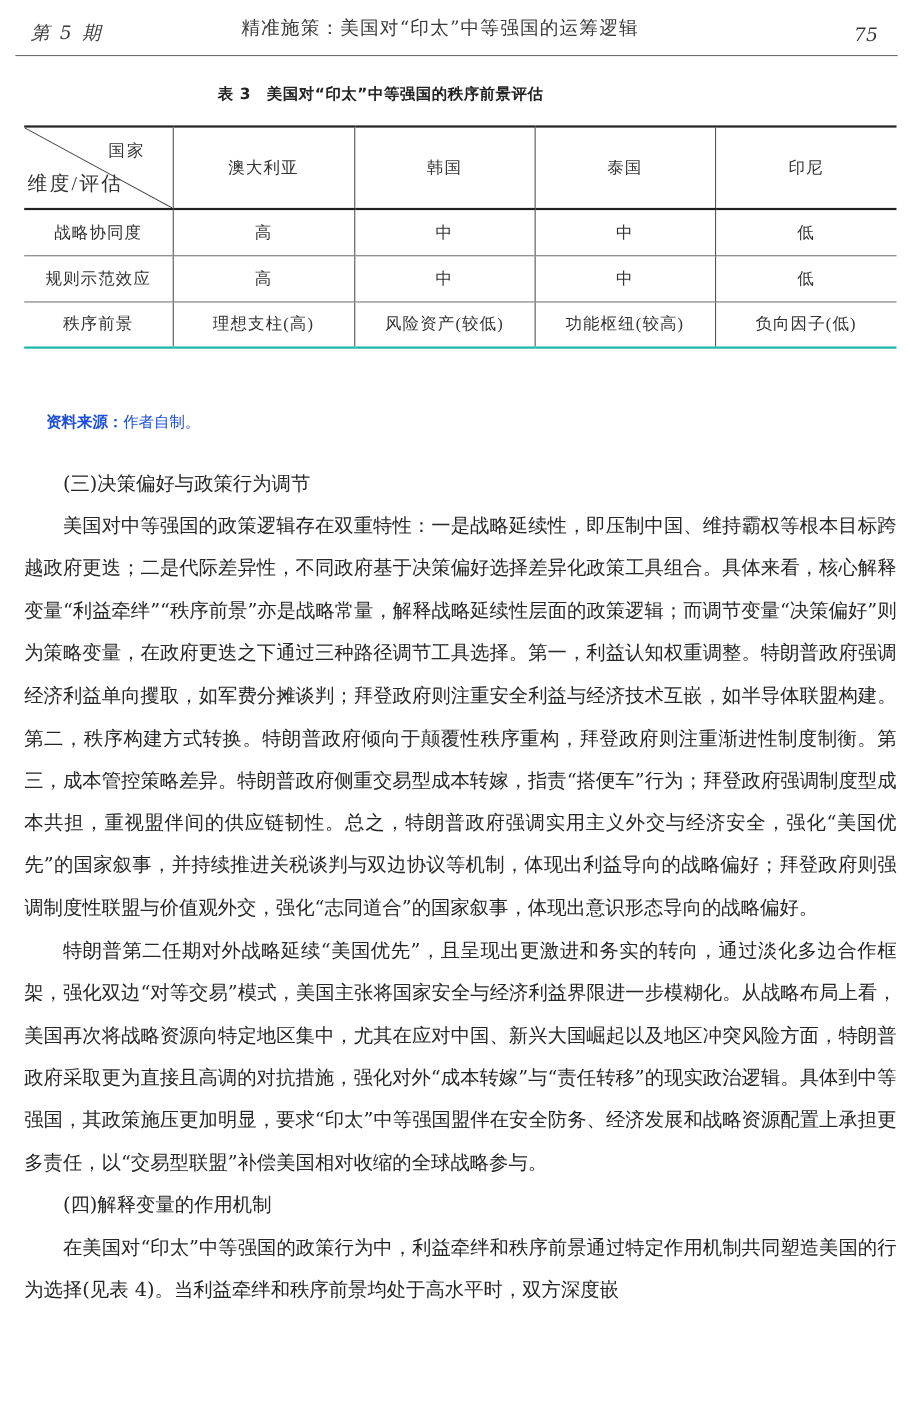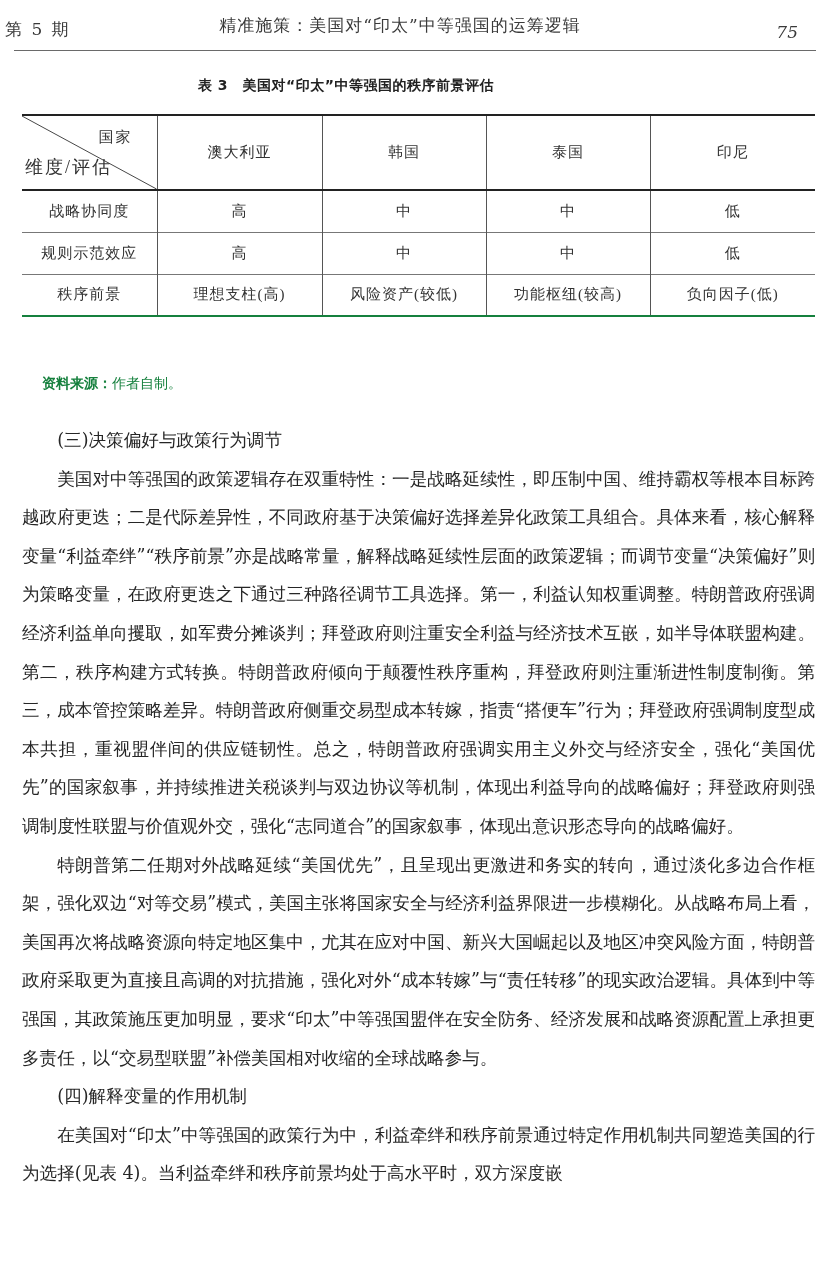--- a/index.html
+++ b/index.html
@@ -16,24 +16,25 @@
     color: #2a2a2a;
   }
   .running-head {
     position: absolute;
     left: 0; top: 0;
     width: 825px;
     height: 50px;
   }
   .rh-issue {
     position: absolute;
-    left: 5px; top: 18px;
+    left: 28px; top: 18px;
     font-size: 17px;
     letter-spacing: 2px;
     color: #3a3a3a;
+    font-style: italic;
   }
   .rh-title {
     position: absolute;
     left: 150px; top: 14px;
     width: 500px;
     text-align: center;
     font-size: 17px;
     letter-spacing: 1px;
     color: #3a3a3a;
   }
@@ -77,21 +78,21 @@
     vertical-align: middle;
     border-left: 1px solid #555;
     border-top: 1px solid #777;
     padding: 0;
     letter-spacing: 1px;
   }
   table.eval tr:first-child th, table.eval tr:first-child td {
     border-top: 2px solid #222;
   }
   table.eval tr:last-child td {
-    border-bottom: 2px solid #15803d;
+    border-bottom: 2px solid #14b8a6;
   }
   table.eval tr > *:first-child {
     border-left: none;
   }
   table.eval thead tr { height: 75px; font-family: Liberation Serif, serif; }
   table.eval tbody tr { height: 42px; font-family: Liberation Serif, serif; }
   th.corner {
     position: relative;
     overflow: hidden;
   }
@@ -109,21 +110,21 @@
   .corner-bottom {
     position: absolute;
     left: 3px; bottom: 10px;
     font-size: 18px;
     letter-spacing: 2px;
   }
   .source-note {
     position: absolute;
     left: 42px; top: 375px;
     font-size: 14px;
-    color: #15803d;
+    color: #1d4ed8;
   }
   .source-note .label {
     font-family: "DejaVu Sans", "Liberation Sans", sans-serif;
     font-weight: bold;
   }
   .body-text {
     position: absolute;
     left: 22px; top: 421px;
     width: 793px;
     font-size: 17.6px;

